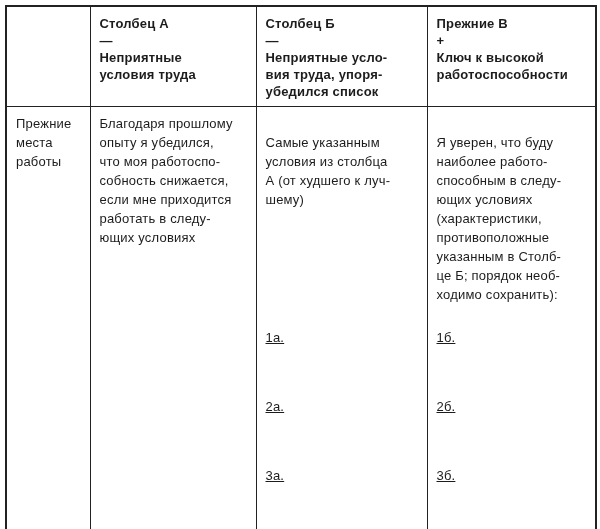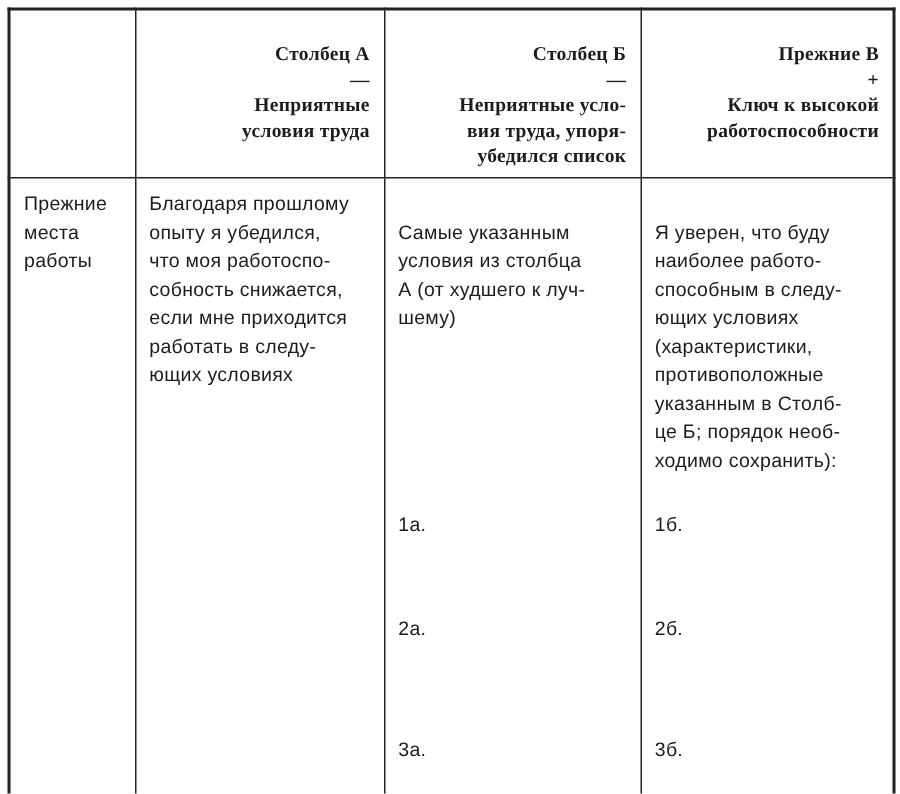--- a/index.html
+++ b/index.html
@@ -34,46 +34,45 @@
     vertical-align: top;
     box-sizing: border-box;
     padding: 7px 9px 6px 9px;
     font-size: 13px;
     line-height: 19px;
     white-space: pre-line;
     letter-spacing: 0.2px;
   }
   tr.header-row td {
     height: 91px;
-    text-align: right;
+    text-align: left;
     font-weight: bold;
     line-height: 17px;
-    padding-top: 20px;
-    font-family: Liberation Serif, serif;
+    padding-top: 8px;
   }
   tr.body-row td {
     height: 426px;
   }
   td.rel {
     position: relative;
   }
   .items {
     position: absolute;
     top: 202px;
     left: 9px;
     right: 9px;
   }
   .items .item {
     line-height: 19px;
     margin-bottom: 31px;
     white-space: pre-line;
+    text-decoration: underline;
   }
   .items .item:last-child {
     margin-bottom: 0;
-    margin-top: 12px;
   }
 </style>
 </head>
 <body>
 
 <div class="sheet">
   <table class="grid">
     <colgroup>
       <col style="width:84px">
       <col style="width:166px">

